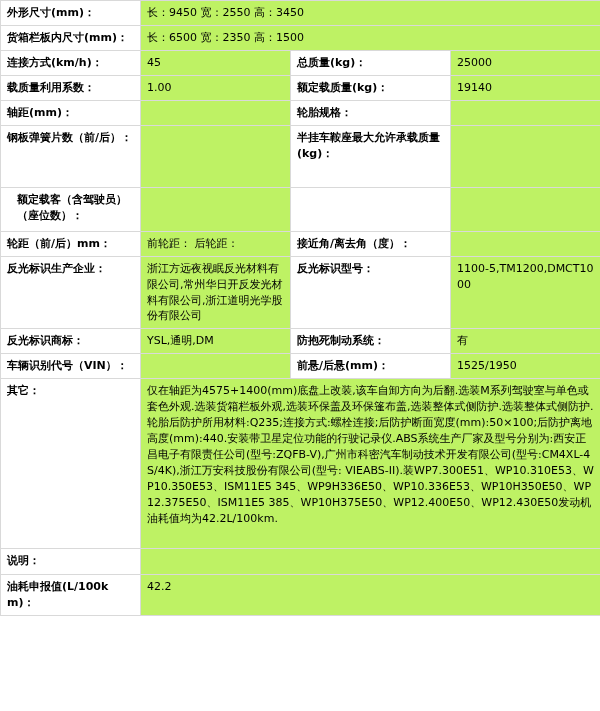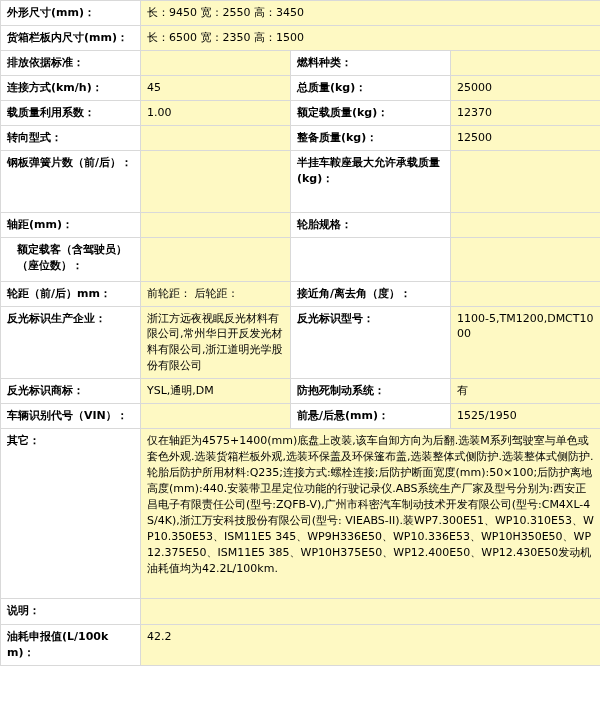--- a/index.html
+++ b/index.html
@@ -30,21 +30,21 @@
     line-height: 1.45;
     font-size: 11px;
     word-break: break-all;
   }
   td.lbl {
     font-weight: bold;
     background: #ffffff;
     margin-left: 36px;
   }
   td.val {
-    background: #fef9c3;
+    background: #bef264;
   }
   .c1 { width: 140px; }
   .c2 { width: 150px; }
   .c3 { width: 160px; }
   .c4 { width: 150px; }
   .etc-body {
     line-height: 1.5;
   }
 </style>
 </head>
@@ -62,53 +62,41 @@
     <tbody>
       <tr>
         <td class="lbl">外形尺寸(mm)：</td>
         <td class="val" colspan="3">长：9450 宽：2550 高：3450</td>
       </tr>
       <tr>
         <td class="lbl">货箱栏板内尺寸(mm)：</td>
         <td class="val" colspan="3">长：6500 宽：2350 高：1500</td>
       </tr>
       <tr>
-        <td class="lbl">排放依据标准：</td>
-        <td class="val"></td>
-        <td class="lbl">燃料种类：</td>
-        <td class="val"></td>
-      </tr>
-      <tr>
         <td class="lbl">连接方式(km/h)：</td>
         <td class="val">45</td>
         <td class="lbl">总质量(kg)：</td>
         <td class="val">25000</td>
       </tr>
       <tr>
         <td class="lbl">载质量利用系数：</td>
         <td class="val">1.00</td>
         <td class="lbl">额定载质量(kg)：</td>
-        <td class="val">12370</td>
+        <td class="val">19140</td>
       </tr>
       <tr>
-        <td class="lbl">转向型式：</td>
+        <td class="lbl">轴距(mm)：</td>
         <td class="val"></td>
-        <td class="lbl">整备质量(kg)：</td>
-        <td class="val">12500</td>
+        <td class="lbl">轮胎规格：</td>
+        <td class="val"></td>
       </tr>
       <tr>
         <td class="lbl" style="height:62px;">钢板弹簧片数（前/后）：</td>
         <td class="val"></td>
         <td class="lbl">半挂车鞍座最大允许承载质量(kg)：</td>
-        <td class="val"></td>
-      </tr>
-      <tr>
-        <td class="lbl">轴距(mm)：</td>
-        <td class="val"></td>
-        <td class="lbl">轮胎规格：</td>
         <td class="val"></td>
       </tr>
       <tr>
         <td class="lbl" style="height:44px;padding-left:16px;">额定载客（含驾驶员）（座位数）：</td>
         <td class="val"></td>
         <td class="lbl"></td>
         <td class="val"></td>
       </tr>
       <tr>
         <td class="lbl">轮距（前/后）mm：</td>

